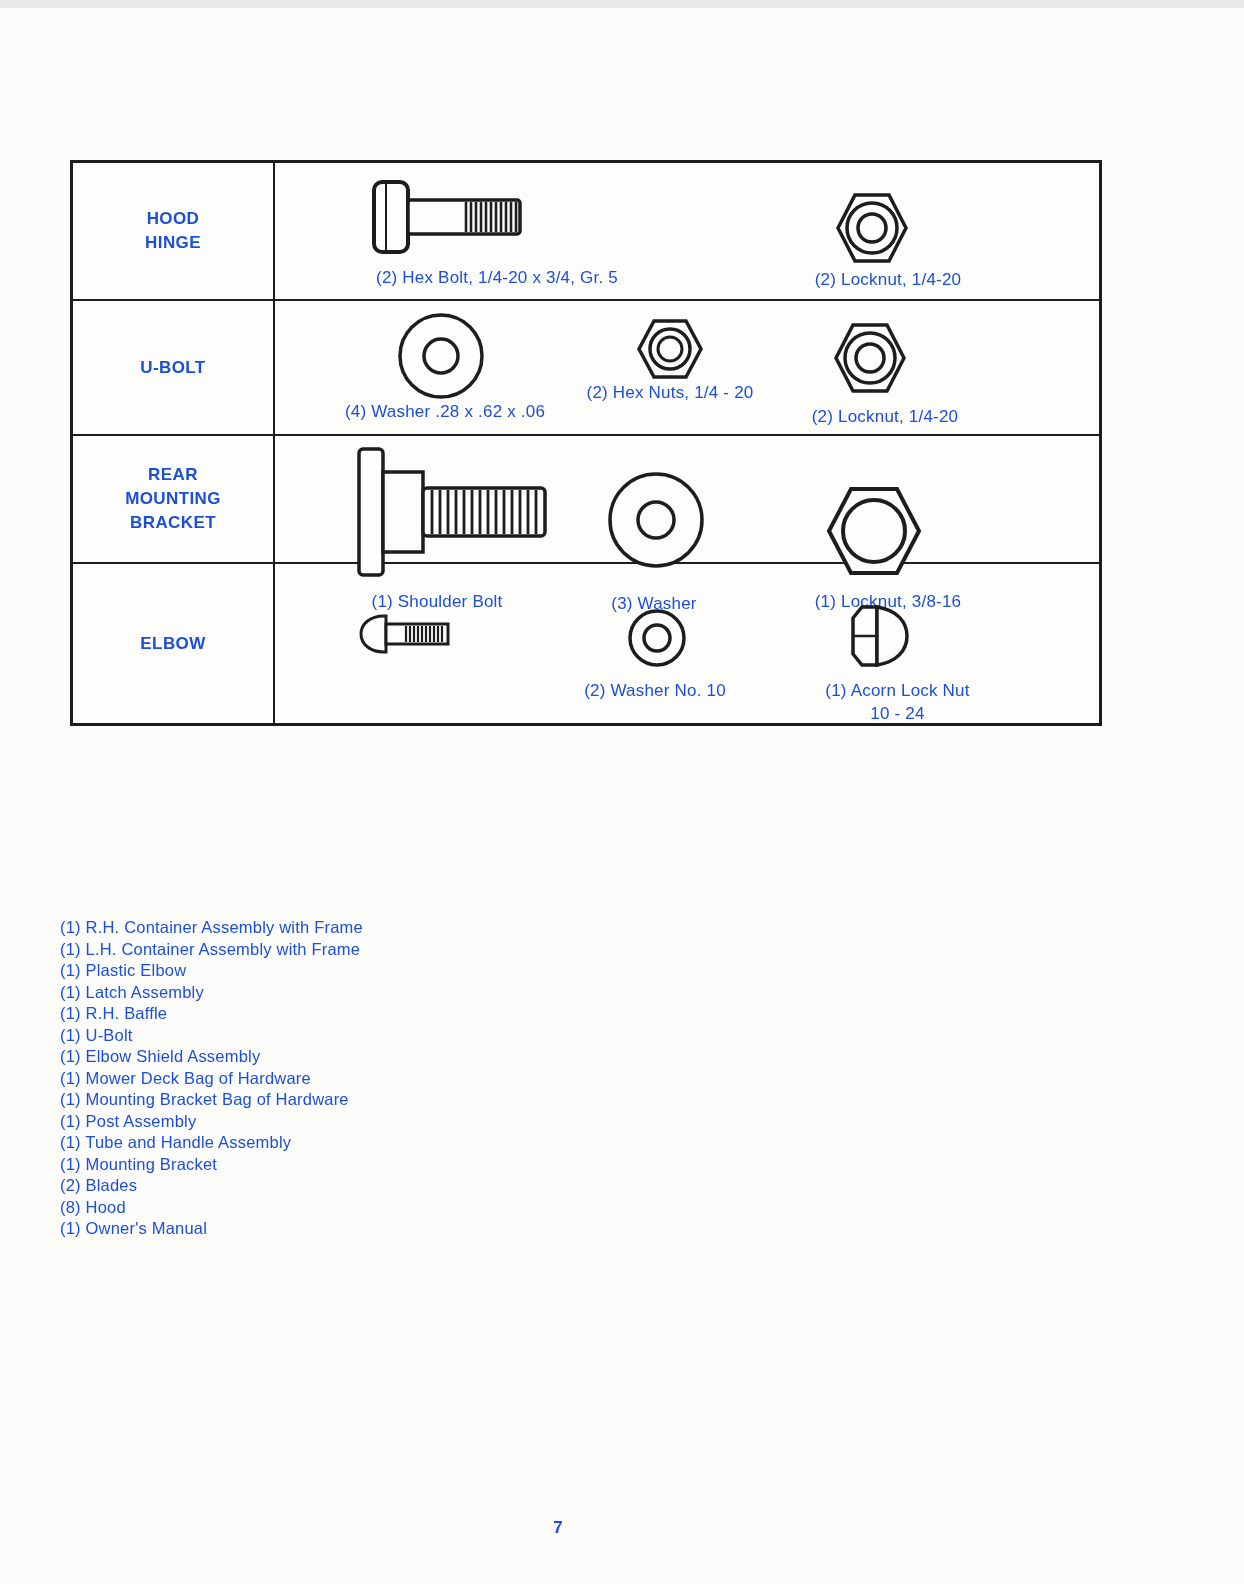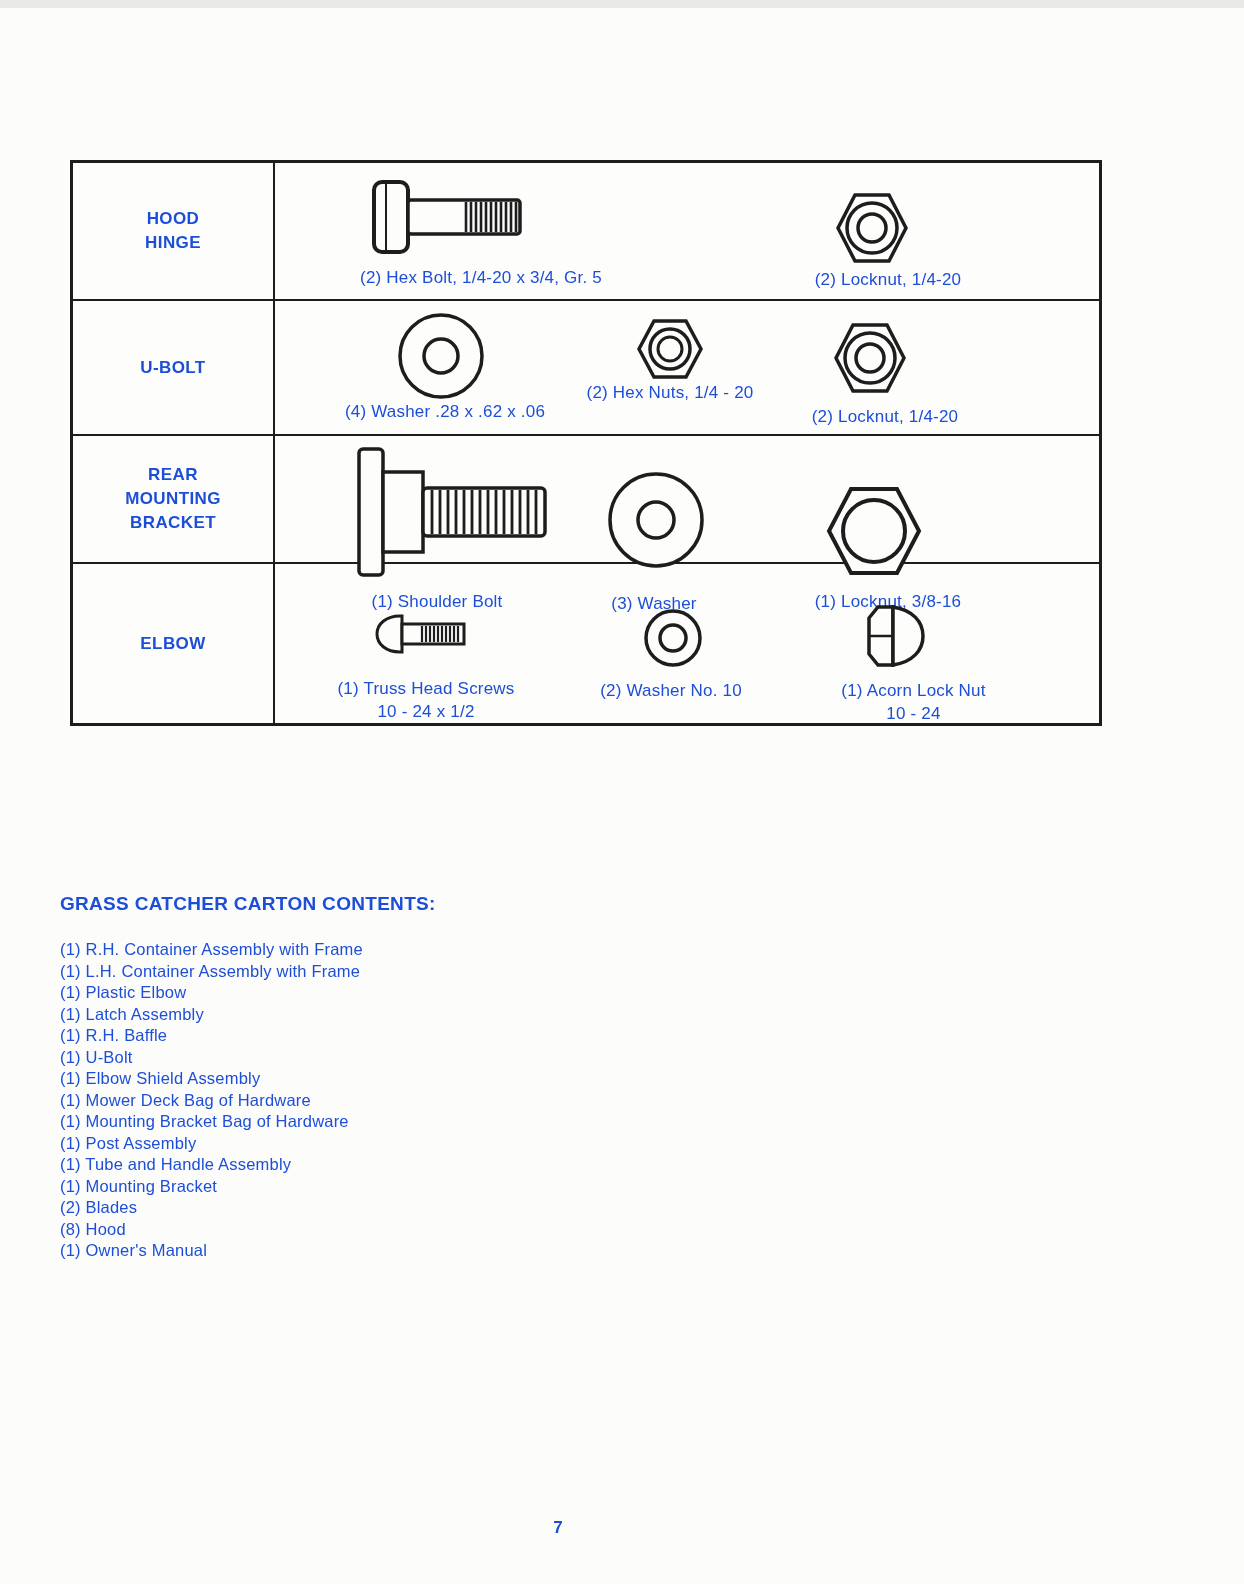--- a/index.html
+++ b/index.html
@@ -9,21 +9,21 @@
     background:#fcfcfb; color:#1d4ed8;
     font-family:"Liberation Sans", sans-serif;
     overflow:hidden;
   }
   .abs { position:absolute; }
   .hw-table {
     position:absolute; left:70px; top:152px; width:1032px;
     border:3px solid #1d1d1d; background:#fdfdfc;
   }
   .hw-row { display:flex; border-bottom:2px solid #1d1d1d; }
-  .hw-row:last-child { border-bottom:none;gap:16px; }
+  .hw-row:last-child { border-bottom:none; }
   .row-label {
     width:202px; flex:0 0 202px; border-right:2px solid #1d1d1d;
     display:flex; align-items:center; justify-content:center;
     text-align:center; font-weight:bold; font-size:17px;
     letter-spacing:.4px; white-space:pre-line; line-height:1.4;
   }
   .row-content { position:relative; flex:1; }
   .caption {
     position:absolute; font-size:17px; text-align:center;
     white-space:pre-line; line-height:1.35; letter-spacing:.2px;
@@ -61,21 +61,21 @@
               <line x1="110" y1="23" x2="110" y2="53"></line>
             <line x1="115" y1="23" x2="115" y2="53"></line>
               <line x1="120" y1="23" x2="120" y2="53"></line>
             <line x1="125" y1="23" x2="125" y2="53"></line>
               <line x1="130" y1="23" x2="130" y2="53"></line>
             <line x1="135" y1="23" x2="135" y2="53"></line>
               <line x1="140" y1="23" x2="140" y2="53"></line>
             <line x1="145" y1="23" x2="145" y2="53"></line>
           </g>
         </svg>
-        <div class="caption" style="left:36px;top:104px;width:340px">(2) Hex Bolt, 1/4-20 x 3/4, Gr. 5</div>
+        <div class="caption" style="left:52px;top:104px;width:340px">(2) Hex Bolt, 1/4-20 x 3/4, Gr. 5</div>
 
         <svg class="abs" style="left:560px;top:29px" width="74" height="72" viewBox="0 0 74 72">
           <polygon points="20,3 54,3 71,36 54,69 20,69 3,36" fill="#fdfdfc" stroke="#1d1d1d" stroke-width="3.5"></polygon>
           <circle cx="37" cy="36" r="25" fill="none" stroke="#1d1d1d" stroke-width="3.5"></circle>
           <circle cx="37" cy="36" r="14" fill="none" stroke="#1d1d1d" stroke-width="3.5"></circle>
         </svg>
         <div class="caption" style="left:508px;top:106px;width:210px">(2) Locknut, 1/4-20</div>
       </div>
     </div>
 
@@ -161,43 +161,40 @@
             <line x1="56" y1="13" x2="56" y2="29"></line>
               <line x1="60" y1="13" x2="60" y2="29"></line>
             <line x1="64" y1="13" x2="64" y2="29"></line>
               <line x1="68" y1="13" x2="68" y2="29"></line>
             <line x1="72" y1="13" x2="72" y2="29"></line>
               <line x1="76" y1="13" x2="76" y2="29"></line>
             <line x1="80" y1="13" x2="80" y2="29"></line>
               <line x1="84" y1="13" x2="84" y2="29"></line>
           </g>
         </svg>
-        <div class="caption" style="left:30px;top:114px;width:210px">(1) Truss Head Screws
-10 - 24 x 1/2</div>
 
         <svg class="abs" style="left:352px;top:44px" width="60" height="60" viewBox="0 0 60 60">
           <circle cx="30" cy="30" r="27" fill="#fdfdfc" stroke="#1d1d1d" stroke-width="3.5"></circle>
           <circle cx="30" cy="30" r="13" fill="none" stroke="#1d1d1d" stroke-width="3.5"></circle>
         </svg>
         <div class="caption" style="left:295px;top:116px;width:170px">(2) Washer No. 10</div>
 
         <svg class="abs" style="left:575px;top:40px" width="60" height="64" viewBox="0 0 60 64">
           <path d="M 3 14 L 12 3 L 27 3 L 27 61 L 12 61 L 3 50 Z" fill="#fdfdfc" stroke="#1d1d1d" stroke-width="3.5"></path>
           <line x1="4" y1="32" x2="27" y2="32" stroke="#1d1d1d" stroke-width="2.5"></line>
           <path d="M 27 3 C 47 6 57 18 57 32 C 57 46 47 58 27 61 Z" fill="#fdfdfc" stroke="#1d1d1d" stroke-width="3.5"></path>
         </svg>
         <div class="caption" style="left:535px;top:116px;width:175px">(1) Acorn Lock Nut
 10 - 24</div>
       </div>
     </div>
 
   </div>
 
   <section class="contents">
-    <h2>GRASS CATCHER CARTON CONTENTS:</h2>
     <div class="list">
         <div class="content-item">(1) R.H. Container Assembly with Frame</div>
         <div class="content-item">(1) L.H. Container Assembly with Frame</div>
         <div class="content-item">(1) Plastic Elbow</div>
         <div class="content-item">(1) Latch Assembly</div>
         <div class="content-item">(1) R.H. Baffle</div>
         <div class="content-item">(1) U-Bolt</div>
         <div class="content-item">(1) Elbow Shield Assembly</div>
         <div class="content-item">(1) Mower Deck Bag of Hardware</div>
         <div class="content-item">(1) Mounting Bracket Bag of Hardware</div>

